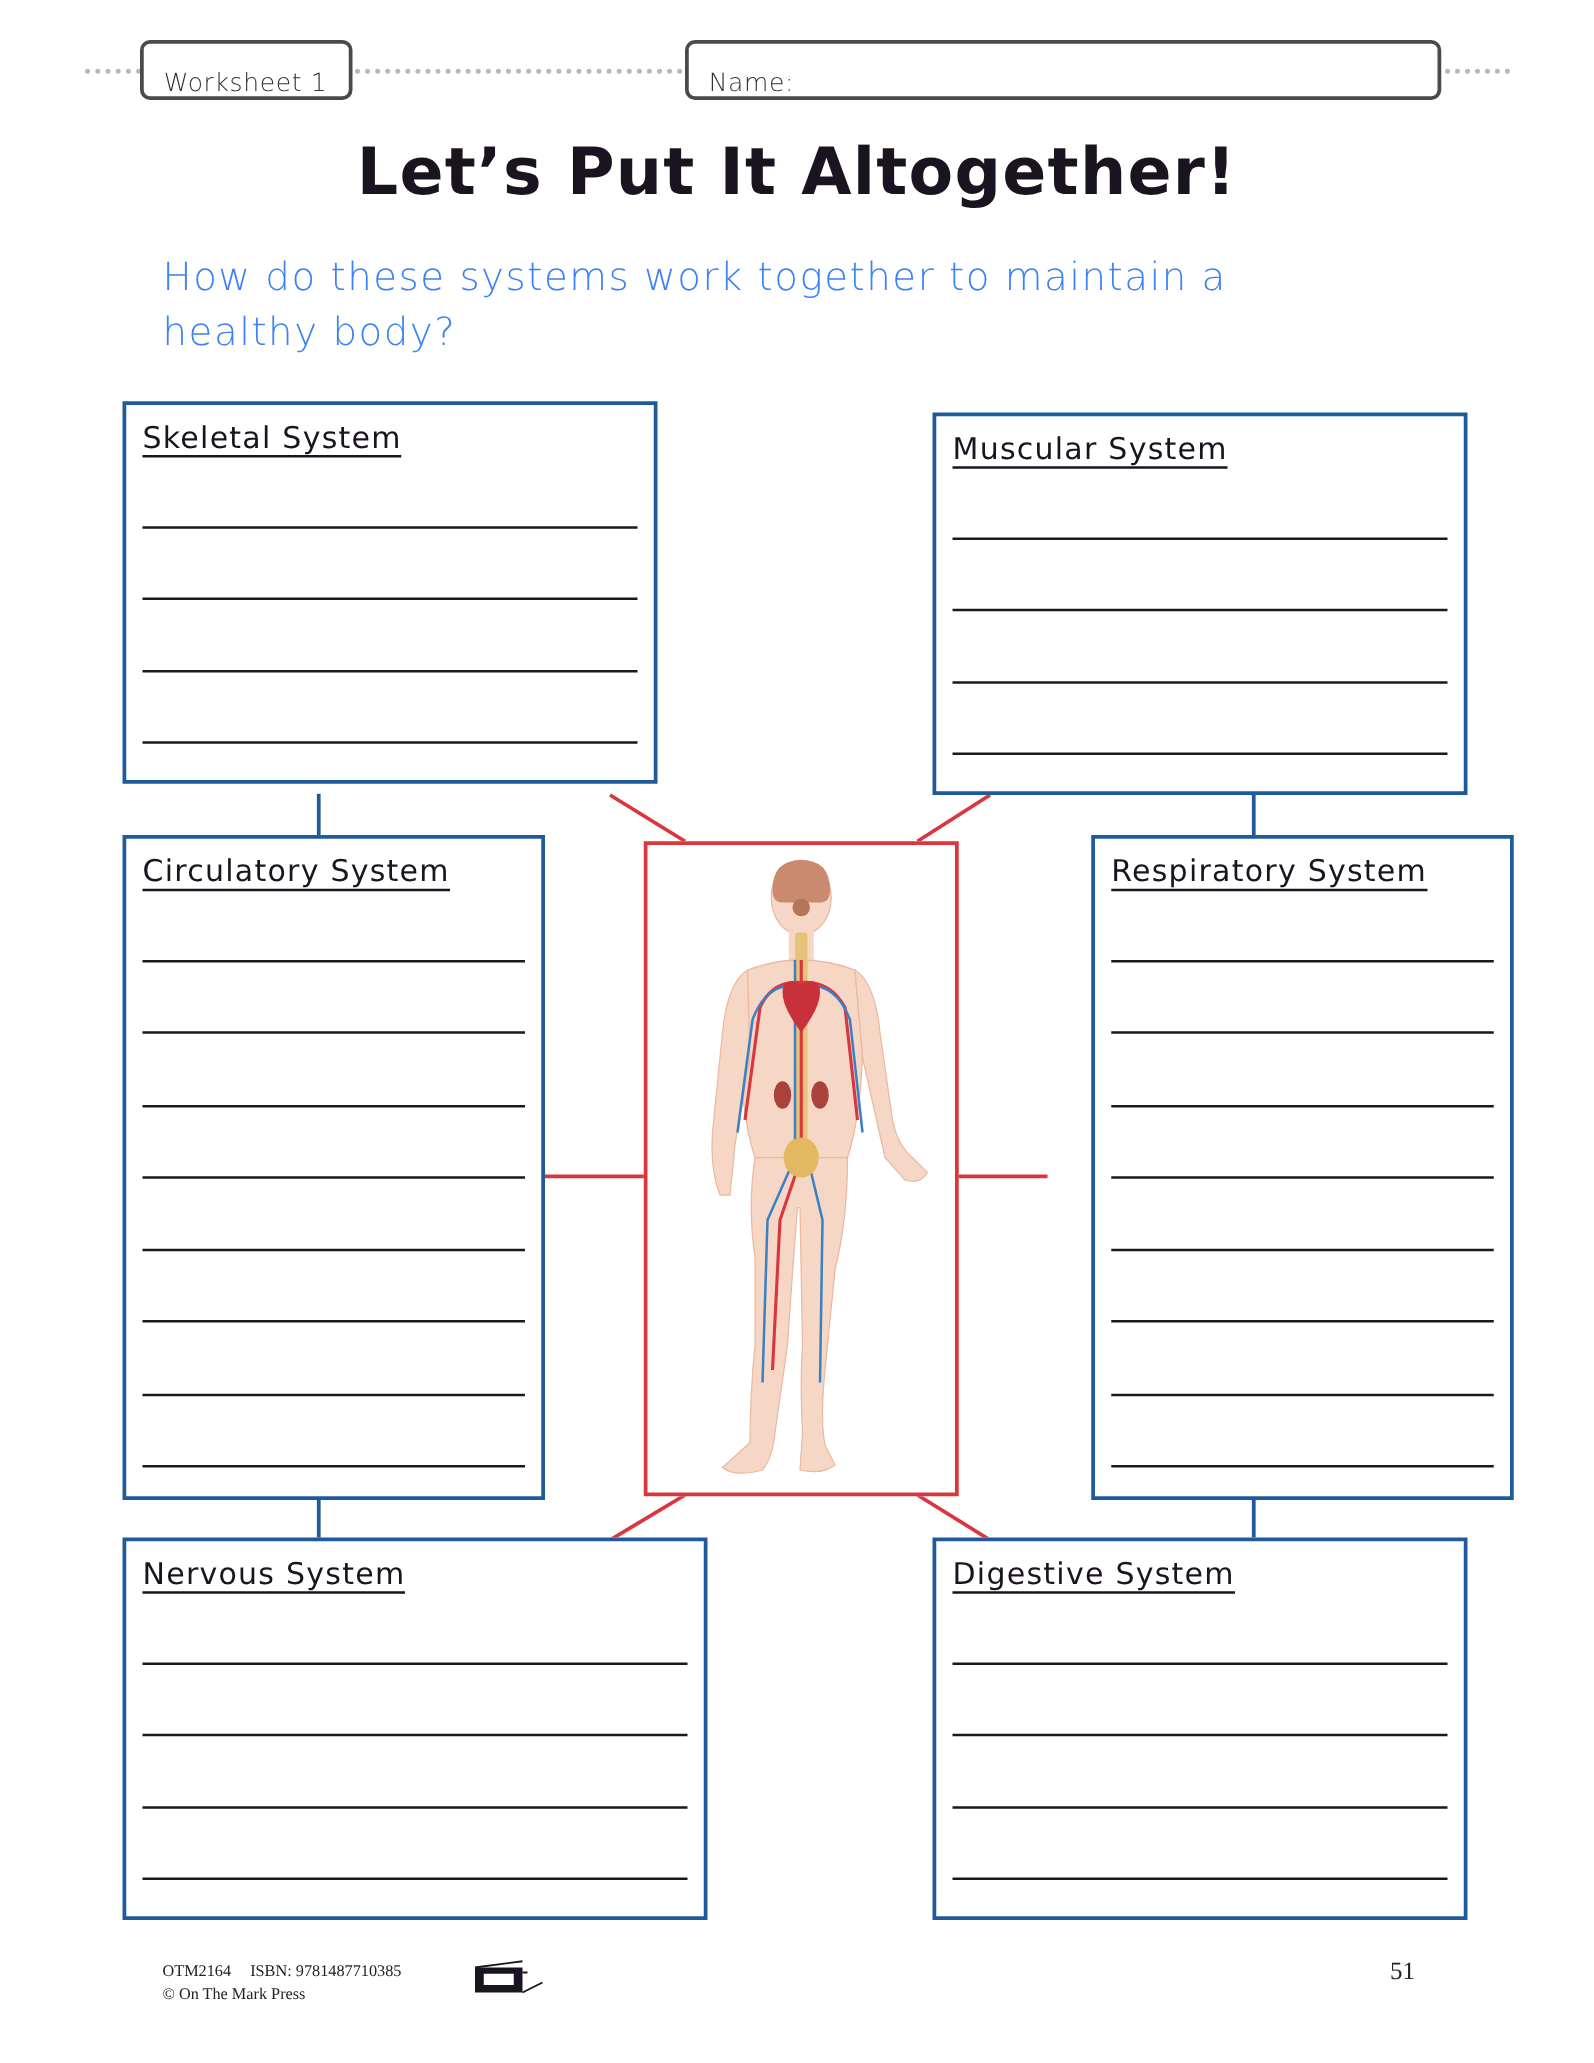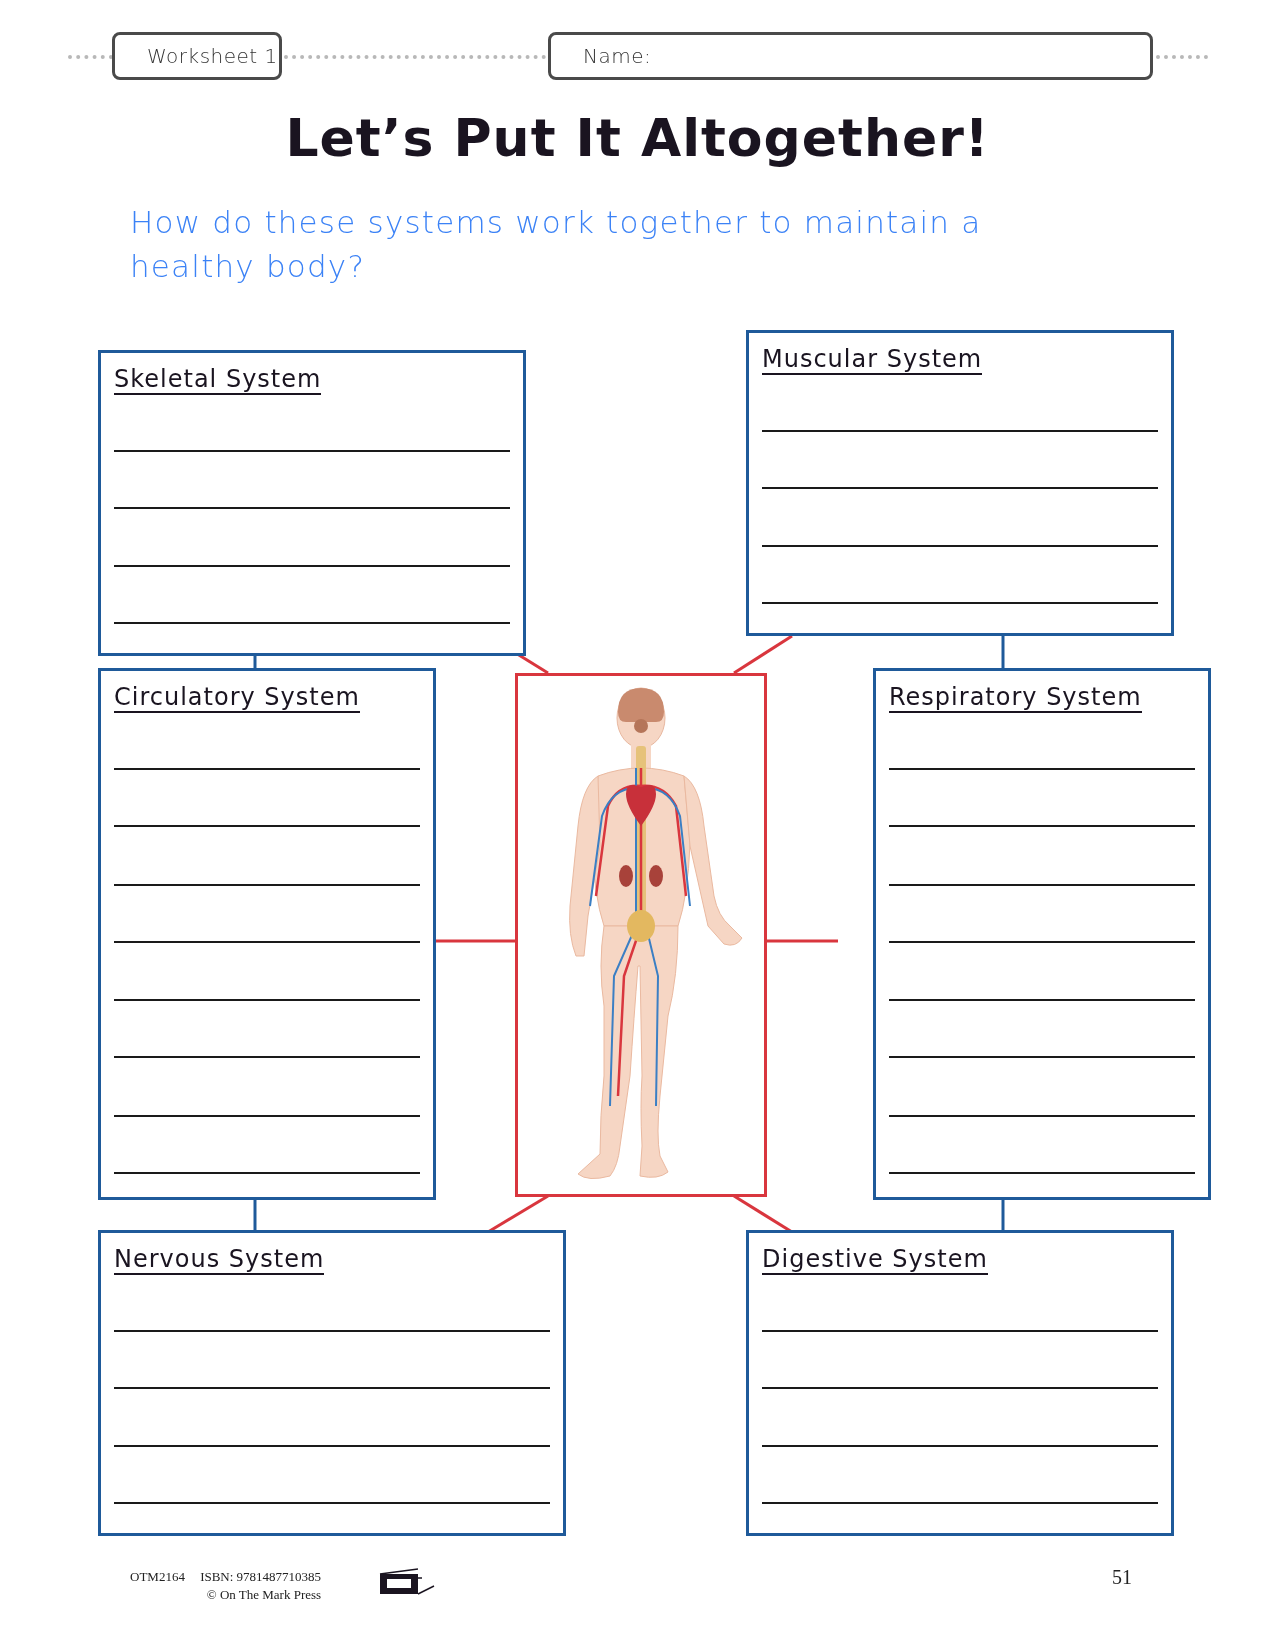--- a/index.html
+++ b/index.html
@@ -2,34 +2,34 @@
 <html><head>
   <meta charset="utf-8">
   <style>
     html, body { margin: 0; padding: 0; background: #ffffff; }
     body { width: 1275px; height: 1650px; position: relative; overflow: hidden; font-family: "DejaVu Sans", sans-serif; color: #1a1420; }
     .abs { position: absolute; }
 
     
     .dots { position: absolute; height: 0; border-top: 4px dotted #b8b8b8; top: 55px; }
     .tagbox { position: absolute; border: 3px solid #4a4a4a; border-radius: 8px; background: #fff; box-sizing: border-box; }
-    .tagbox span { position: absolute; left: 16px; top: 9px; font-family: "DejaVu Sans", sans-serif; font-weight: 300; font-size: 20px; color: #333; letter-spacing: 0.5px; margin-left: 16px; }
+    .tagbox span { position: absolute; left: 16px; top: 19px; font-family: "DejaVu Sans", sans-serif; font-weight: 300; font-size: 20px; color: #333; letter-spacing: 0.5px; }
 
     .title { position: absolute; left: 0; width: 1275px; top: 108px; text-align: center; font-family: "DejaVu Sans", sans-serif; font-weight: bold; font-size: 52px; color: #1a1420; letter-spacing: 1px; }
     .question { position: absolute; left: 130px; top: 200px; width: 960px; font-family: "DejaVu Sans", sans-serif; font-size: 31px; line-height: 44px; color: #3b82f6; letter-spacing: 1.2px; font-weight: 300; }
 
     
     .sysbox { position: absolute; border: 3px solid #1f5a9a; background: #fff; box-sizing: border-box; }
     .sysbox .heading { position: absolute; left: 13px; top: 12px; font-family: "DejaVu Sans", sans-serif; font-size: 24px; color: #1a1420; letter-spacing: 1px; border-bottom: 2px solid #1a1420; padding-bottom: 0px; line-height: 28px; }
     .sysbox .line { position: absolute; left: 13px; right: 13px; height: 0; border-top: 2px solid #1a1a1a; }
 
     
     .figbox { position: absolute; border: 3px solid #d9363e; background: #fff; box-sizing: border-box; }
 
-    .footer-left { position: absolute; left: 130px; top: 1568px; font-family: "Liberation Serif", serif; font-size: 13px; color: #222; line-height: 18px; text-align: right; }
+    .footer-left { position: absolute; left: 130px; top: 1568px; font-family: "Liberation Serif", serif; font-size: 13px; color: #222; line-height: 18px; }
     .footer-left .row1 span + span { margin-left: 12px; }
     .page-num { position: absolute; left: 1112px; top: 1566px; font-family: "Liberation Serif", serif; font-size: 20px; color: #222; }
   </style>
 </head>
 <body>
 
 <div class="dots" style="left:68px; width:45px;"></div>
 <div class="tagbox" style="left:112px; top:32px; width:170px; height:48px;">
   <span>Worksheet 1</span>
 </div>
@@ -51,21 +51,21 @@
 
   <line x1="435" y1="941" x2="516" y2="941" stroke="#d9363e" stroke-width="3"></line>
   <line x1="765" y1="941" x2="838" y2="941" stroke="#d9363e" stroke-width="3"></line>
 
   <line x1="255" y1="635" x2="255" y2="670" stroke="#1f5a9a" stroke-width="3"></line>
   <line x1="1003" y1="635" x2="1003" y2="670" stroke="#1f5a9a" stroke-width="3"></line>
   <line x1="255" y1="1198" x2="255" y2="1232" stroke="#1f5a9a" stroke-width="3"></line>
   <line x1="1003" y1="1198" x2="1003" y2="1232" stroke="#1f5a9a" stroke-width="3"></line>
 </svg>
 
-<div class="sysbox" style="left:98px; top:350px; width:428px; height:306px;">
+<div class="sysbox" style="left:98px; top:321px; width:428px; height:306px;">
   <div class="heading">Skeletal System</div>
   <div class="line" style="top:97px;"></div>
   <div class="line" style="top:154px;"></div>
   <div class="line" style="top:212px;"></div>
   <div class="line" style="top:269px;"></div>
 </div>
 
 <div class="sysbox" style="left:746px; top:330px; width:428px; height:306px;">
   <div class="heading">Muscular System</div>
   <div class="line" style="top:97px;"></div>

